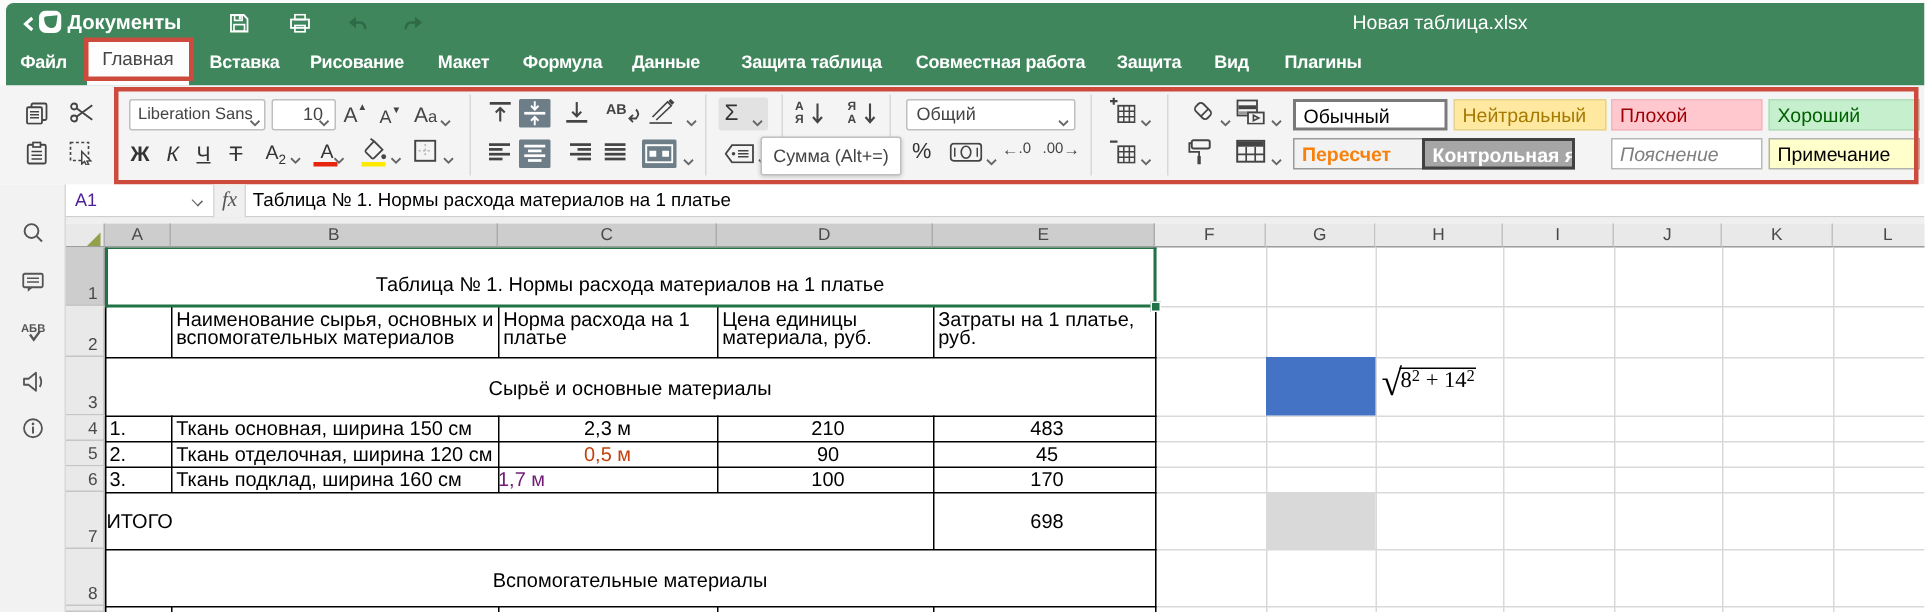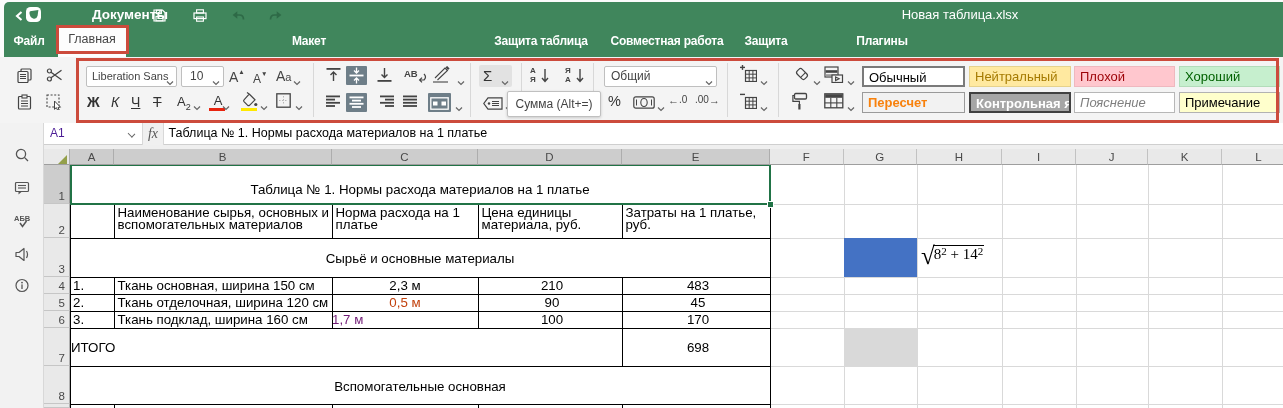--- a/index.html
+++ b/index.html
@@ -18,21 +18,21 @@
   <div class="abs" style="left:4px;top:2px;width:1279px;height:55px;background:#40865c;border-radius:5px 0 0 0;"></div>
 
   <svg class="abs" style="left:15px;top:11px;" width="8" height="10" viewBox="0 0 8 10">
     <path d="M6.5 1 L2 5 L6.5 9" fill="none" stroke="#fff" stroke-width="2.1"></path>
   </svg>
 
   <svg class="abs" style="left:26px;top:7px;" width="15" height="15" viewBox="0 0 15 15">
     <rect x="0" y="0" width="15" height="15" rx="4.6" fill="#fff"></rect>
     <path d="M3.4 6 Q3.2 3.7 5.6 3.9 L12.4 3.1 L11.6 8.8 Q10.7 12.4 7.1 11.5 Q4 10.7 3.4 6 Z" fill="#40865c"></path>
   </svg>
-  <div class="abs" style="left:45px;top:7px;width:100px;height:16px;color:#fff;font-size:13.5px;font-weight:700;margin-left:47px;">Документы</div>
+  <div class="abs" style="left:45px;top:7px;width:100px;height:16px;color:#fff;font-size:13.5px;font-weight:700;">Документы</div>
 
   <svg class="abs" style="left:153px;top:9px;" width="13" height="13" viewBox="0 0 13 13">
     <path d="M1 1 h8.5 L12 3.5 V12 H1 Z" fill="none" stroke="#fff" stroke-width="1.2"></path>
     <rect x="3.4" y="1.2" width="5" height="3.4" fill="none" stroke="#fff" stroke-width="1.1"></rect>
     <rect x="6.2" y="1.6" width="1.4" height="2.4" fill="#fff"></rect>
     <rect x="3" y="7.4" width="7" height="4.4" fill="none" stroke="#fff" stroke-width="1.1"></rect>
   </svg>
 
   <svg class="abs" style="left:193px;top:9px;" width="14" height="13" viewBox="0 0 14 13">
     <rect x="1" y="4" width="12" height="5.6" fill="none" stroke="#fff" stroke-width="1.2"></rect>
@@ -47,24 +47,29 @@
 
   <svg class="abs" style="left:269px;top:10px;" width="14" height="11" viewBox="0 0 14 11">
     <path d="M11 5 H5.5 Q1.5 5 1.5 9.5" fill="none" stroke="#2e6a47" stroke-width="1.7"></path>
     <path d="M7.7 1.2 L12.4 5 L7.7 8.8 Z" fill="#2e6a47"></path>
   </svg>
 
   <div class="abs" style="left:860px;top:7px;width:200px;height:16px;text-align:center;color:#fff;font-size:13px;">Новая таблица.xlsx</div>
 
   <div class="abs" id="menurow" style="left:4px;top:28px;width:1279px;height:29px;color:#fff;font-size:12px;font-weight:700;letter-spacing:-0.2px;">
       <div class="abs" style="left: -75px; top: 6px; width: 200px; height: 16px; text-align: center;">Файл</div>
+      <div class="abs" style="left: 59px; top: 6px; width: 200px; height: 16px; text-align: center;">Вставка</div>
+      <div class="abs" style="left: 134px; top: 6px; width: 200px; height: 16px; text-align: center;">Рисование</div>
       <div class="abs" style="left: 205px; top: 6px; width: 200px; height: 16px; text-align: center;">Макет</div>
+      <div class="abs" style="left: 271px; top: 6px; width: 200px; height: 16px; text-align: center;">Формула</div>
+      <div class="abs" style="left: 340px; top: 6px; width: 200px; height: 16px; text-align: center;">Данные</div>
       <div class="abs" style="left: 437px; top: 6px; width: 200px; height: 16px; text-align: center;">Защита таблица</div>
       <div class="abs" style="left: 563px; top: 6px; width: 200px; height: 16px; text-align: center;">Совместная работа</div>
       <div class="abs" style="left: 662px; top: 6px; width: 200px; height: 16px; text-align: center;">Защита</div>
+      <div class="abs" style="left: 717px; top: 6px; width: 200px; height: 16px; text-align: center;">Вид</div>
       <div class="abs" style="left: 778px; top: 6px; width: 200px; height: 16px; text-align: center;">Плагины</div>
     </div>
 
   <div class="abs" style="left:58px;top:28px;width:68px;height:29px;background:#fdfdfd;"></div>
   <div class="abs" style="left:58px;top:32px;width:68px;height:22px;text-align:center;color:#454545;font-size:12.5px;font-weight:400;">Главная</div>
 
   <div class="abs" style="left:56px;top:24.5px;width:72.5px;height:29.5px;border:3px solid #cc4b3c;"></div>
 
   <div class="abs" style="left:0;top:57px;width:1283px;height:65.5px;background:#f4f4f4;"></div>
 
@@ -89,21 +94,21 @@
           <line x1="4" y1="12" x2="11" y2="12" stroke="#444"></line>
         </svg></div>
       <div class="abs" style="left: 46px; top: 94px; width: 17px; height: 16px;"><svg width="17" height="16" viewBox="0 0 17 16">
           <rect x="1" y="1" width="12" height="12" fill="none" stroke="#444" stroke-width="1.1" stroke-dasharray="2,1.6"></rect>
           <path d="M8.5 7 L14.5 13.2 L12 13.4 L13.2 16 L11.5 16 L10.3 13.6 L8.5 15.3 Z" fill="#fff" stroke="#444" stroke-width="1"></path>
         </svg></div>
       <div class="abs" style="left: 86px; top: 66px; width: 91px; height: 21px; background: rgb(255, 255, 255); border: 1px solid rgb(191, 191, 191); border-radius: 2px; font-size: 11px; color: rgb(68, 68, 68); line-height: 19px; padding-left: 5px; white-space: nowrap; overflow: hidden;">Liberation Sans</div>
       <div class="abs" style="left: 166px; top: 73px; width: 8px; height: 8px;"><svg width="8" height="8" viewBox="0 0 8 8">
           <path d="M1 2.5 L4 5.5 L7 2.5" fill="none" stroke="#666" stroke-width="1.2"></path>
         </svg></div>
-      <div class="abs" style="left: 181px; top: 66px; width: 43px; height: 21px; background: rgb(255, 255, 255); border: 1px solid rgb(191, 191, 191); border-radius: 2px; font-size: 12px; color: rgb(68, 68, 68); line-height: 19px; padding-left: 8px;">10</div>
+      <div class="abs" style="left: 181px; top: 66px; width: 43px; height: 21px; background: rgb(255, 255, 255); border: 1px solid rgb(191, 191, 191); border-radius: 2px; font-size: 12px; color: rgb(68, 68, 68); line-height: 19px; padding-left: 20px;">10</div>
       <div class="abs" style="left: 212px; top: 73px; width: 8px; height: 8px;"><svg width="8" height="8" viewBox="0 0 8 8">
           <path d="M1 2.5 L4 5.5 L7 2.5" fill="none" stroke="#666" stroke-width="1.2"></path>
         </svg></div>
       <div class="abs" style="left: 229px; top: 68px; width: 20px; height: 16px; font-size: 14px; color: rgb(68, 68, 68);">A<span style="font-size:6.5px;vertical-align:8px;">▲</span></div>
       <div class="abs" style="left: 253px; top: 70px; width: 20px; height: 16px; font-size: 12px; color: rgb(68, 68, 68);">A<span style="font-size:6.5px;vertical-align:7px;">▼</span></div>
       <div class="abs" style="left: 276px; top: 68px; width: 24px; height: 16px; font-size: 14px; color: rgb(68, 68, 68);">A<span style="font-size:11px;">a</span></div>
       <div class="abs" style="left: 293px; top: 73px; width: 8px; height: 8px;"><svg width="8" height="8" viewBox="0 0 8 8">
           <path d="M1 2.5 L4 5.5 L7 2.5" fill="none" stroke="#666" stroke-width="1.2"></path>
         </svg></div>
       <div class="abs" style="left: 87px; top: 94px; width: 16px; height: 16px; font-size: 14px; font-weight: 700; color: rgb(51, 51, 51);">Ж</div>
@@ -295,21 +300,21 @@
           <line x1="12.8" y1="4.8" x2="12.8" y2="14.8" stroke="#444" stroke-width="1.1"></line>
         </svg></div>
       <div class="abs" style="left: 847px; top: 99px; width: 8px; height: 8px;"><svg width="8" height="8" viewBox="0 0 8 8">
           <path d="M1 2.5 L4 5.5 L7 2.5" fill="none" stroke="#666" stroke-width="1.2"></path>
         </svg></div>
       <div class="abs" style="left: 862px; top: 66px; width: 103px; height: 21px; background: rgb(255, 255, 255); color: rgb(0, 0, 0); border: 2px solid rgb(122, 122, 122); font-size: 13px; line-height: 19px; padding-left: 5px;">Обычный</div>
       <div class="abs" style="left: 969px; top: 66px; width: 102px; height: 21px; background: rgb(255, 233, 160); color: rgb(165, 122, 0); border: 1px solid rgb(230, 210, 140); font-size: 13px; line-height: 19px; padding-left: 5px;">Нейтральный</div>
       <div class="abs" style="left: 1074px; top: 66px; width: 101px; height: 21px; background: rgb(255, 199, 206); color: rgb(156, 0, 6); border: 1px solid rgb(239, 184, 191); font-size: 13px; line-height: 19px; padding-left: 5px;">Плохой</div>
       <div class="abs" style="left: 1179px; top: 66px; width: 101px; height: 21px; background: rgb(198, 239, 206); color: rgb(0, 97, 0); border: 1px solid rgb(178, 220, 186); font-size: 13px; line-height: 19px; padding-left: 5px;">Хороший</div>
       <div class="abs" style="left: 862px; top: 91.5px; width: 103px; height: 21.5px; background: rgb(242, 242, 242); color: rgb(248, 129, 12); border: 1px solid rgb(154, 154, 154); font-size: 13px; line-height: 20px; padding-left: 5px; font-weight: 700;">Пересчет</div>
-      <div class="abs" style="left: 969px; top: 91.5px; width: 102px; height: 21.5px; background: rgb(166, 166, 166); color: rgb(255, 255, 255); border: 2px solid rgb(65, 65, 65); font-size: 13px; line-height: 20px; padding-left: 5px; font-weight: 700; white-space: nowrap; overflow: hidden;">Контрольная я</div>
+      <div class="abs" style="left: 948px; top: 91.5px; width: 102px; height: 21.5px; background: rgb(166, 166, 166); color: rgb(255, 255, 255); border: 2px solid rgb(65, 65, 65); font-size: 13px; line-height: 20px; padding-left: 5px; font-weight: 700; white-space: nowrap; overflow: hidden;">Контрольная я</div>
       <div class="abs" style="left: 1074px; top: 91.5px; width: 101px; height: 21.5px; background: rgb(255, 255, 255); color: rgb(127, 127, 127); border: 1px solid rgb(183, 183, 183); font-size: 13px; line-height: 20px; padding-left: 5px; font-style: italic;">Пояснение</div>
       <div class="abs" style="left: 1179px; top: 91.5px; width: 101px; height: 21.5px; background: rgb(255, 255, 204); color: rgb(0, 0, 0); border: 1px solid rgb(178, 178, 178); font-size: 13px; line-height: 20px; padding-left: 5px;">Примечание</div>
       <div class="abs" style="left: 507px; top: 91px; width: 94px; height: 26px; background: rgb(255, 255, 255); border: 1px solid rgb(192, 192, 192); border-radius: 2px; box-shadow: rgba(0, 0, 0, 0.18) 0px 1px 3px; font-size: 12px; color: rgb(68, 68, 68); text-align: center; line-height: 24px; z-index: 10;">Сумма (Alt+=)</div>
     </div>
 
   <div class="abs" style="left:75.5px;top:57.5px;width:1203px;height:65px;border:3px solid #cc4b3c;"></div>
 
   <div class="abs" style="left:0;top:122.5px;width:1283px;height:22.5px;background:#fff;border-bottom:1px solid #cfcfcf;"></div>
   <div class="abs" style="left:0;top:145px;width:1283px;height:3.5px;background:#efefef;"></div>
   <div class="abs" style="left:50px;top:126px;width:60px;height:15px;font-size:12px;color:#4c1d95;">A1</div>
@@ -428,17 +433,17 @@
       <div class="abs" style="left: 332px; top: 294.5px; width: 146px; height: 16px; text-align: center; font-size: 13.3px; color: #c2410c;">0,5 м</div>
       <div class="abs" style="left: 480px; top: 294.5px; width: 144px; height: 16px; text-align: center; font-size: 13.3px; color: rgb(0, 0, 0);">90</div>
       <div class="abs" style="left: 624px; top: 294.5px; width: 148px; height: 16px; text-align: center; font-size: 13.3px; color: rgb(0, 0, 0);">45</div>
       <div class="abs" style="left: 73px; top: 311.5px; width: 38px; height: 16px; font-size: 13.3px; color: rgb(0, 0, 0);">3.</div>
       <div class="abs" style="left: 117.5px; top: 311.5px; width: 213px; height: 16px; font-size: 13.3px; color: rgb(0, 0, 0);">Ткань подклад, ширина 160 см</div>
       <div class="abs" style="left: 332px; top: 311.5px; width: 146px; height: 16px; text-align: left; font-size: 13.3px; color: #701a75;">1,7 м</div>
       <div class="abs" style="left: 480px; top: 311.5px; width: 144px; height: 16px; text-align: center; font-size: 13.3px; color: rgb(0, 0, 0);">100</div>
       <div class="abs" style="left: 624px; top: 311.5px; width: 148px; height: 16px; text-align: center; font-size: 13.3px; color: rgb(0, 0, 0);">170</div>
       <div class="abs" style="left: 71px; top: 339.5px; width: 200px; height: 16px; font-size: 13.3px; color: rgb(0, 0, 0);">ИТОГО</div>
       <div class="abs" style="left: 624px; top: 339.5px; width: 148px; height: 16px; text-align: center; font-size: 13.3px; color: rgb(0, 0, 0);">698</div>
-      <div class="abs" style="left: 70px; top: 379px; width: 700px; height: 16px; text-align: center; font-size: 13.3px; color: rgb(0, 0, 0);">Вспомогательные основная</div>
+      <div class="abs" style="left: 70px; top: 379px; width: 700px; height: 16px; text-align: center; font-size: 13.3px; color: rgb(0, 0, 0);">Вспомогательные материалы</div>
       <div class="abs" style="left: 921px; top: 242px; width: 70px; height: 24px; font-family: &quot;Liberation Serif&quot;, serif; font-size: 15px; color: rgb(0, 0, 0);"><span style="font-size:25px;vertical-align:-5px;letter-spacing:-2px;">√</span><span style="border-top:1.2px solid #000;padding:0 1px;">8<sup style="font-size:11px;vertical-align:4px;">2</sup> + 14<sup style="font-size:11px;vertical-align:4px;">2</sup></span></div>
     </div>
 
 </div>
 
 </body></html>

